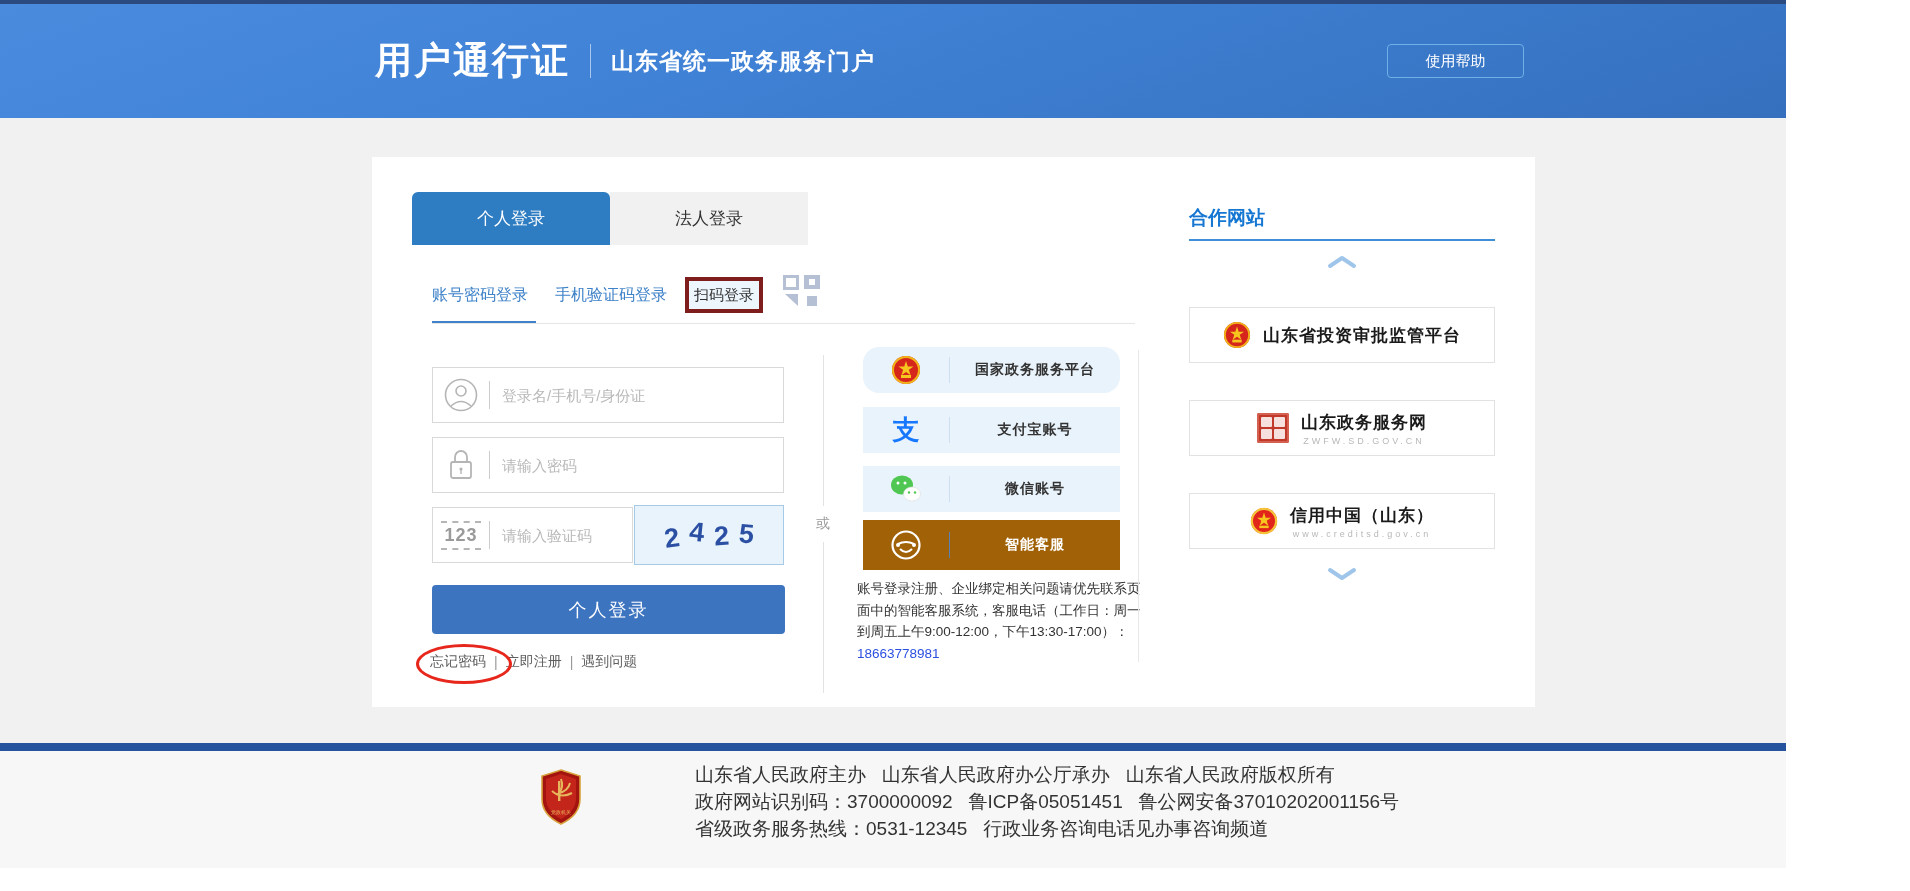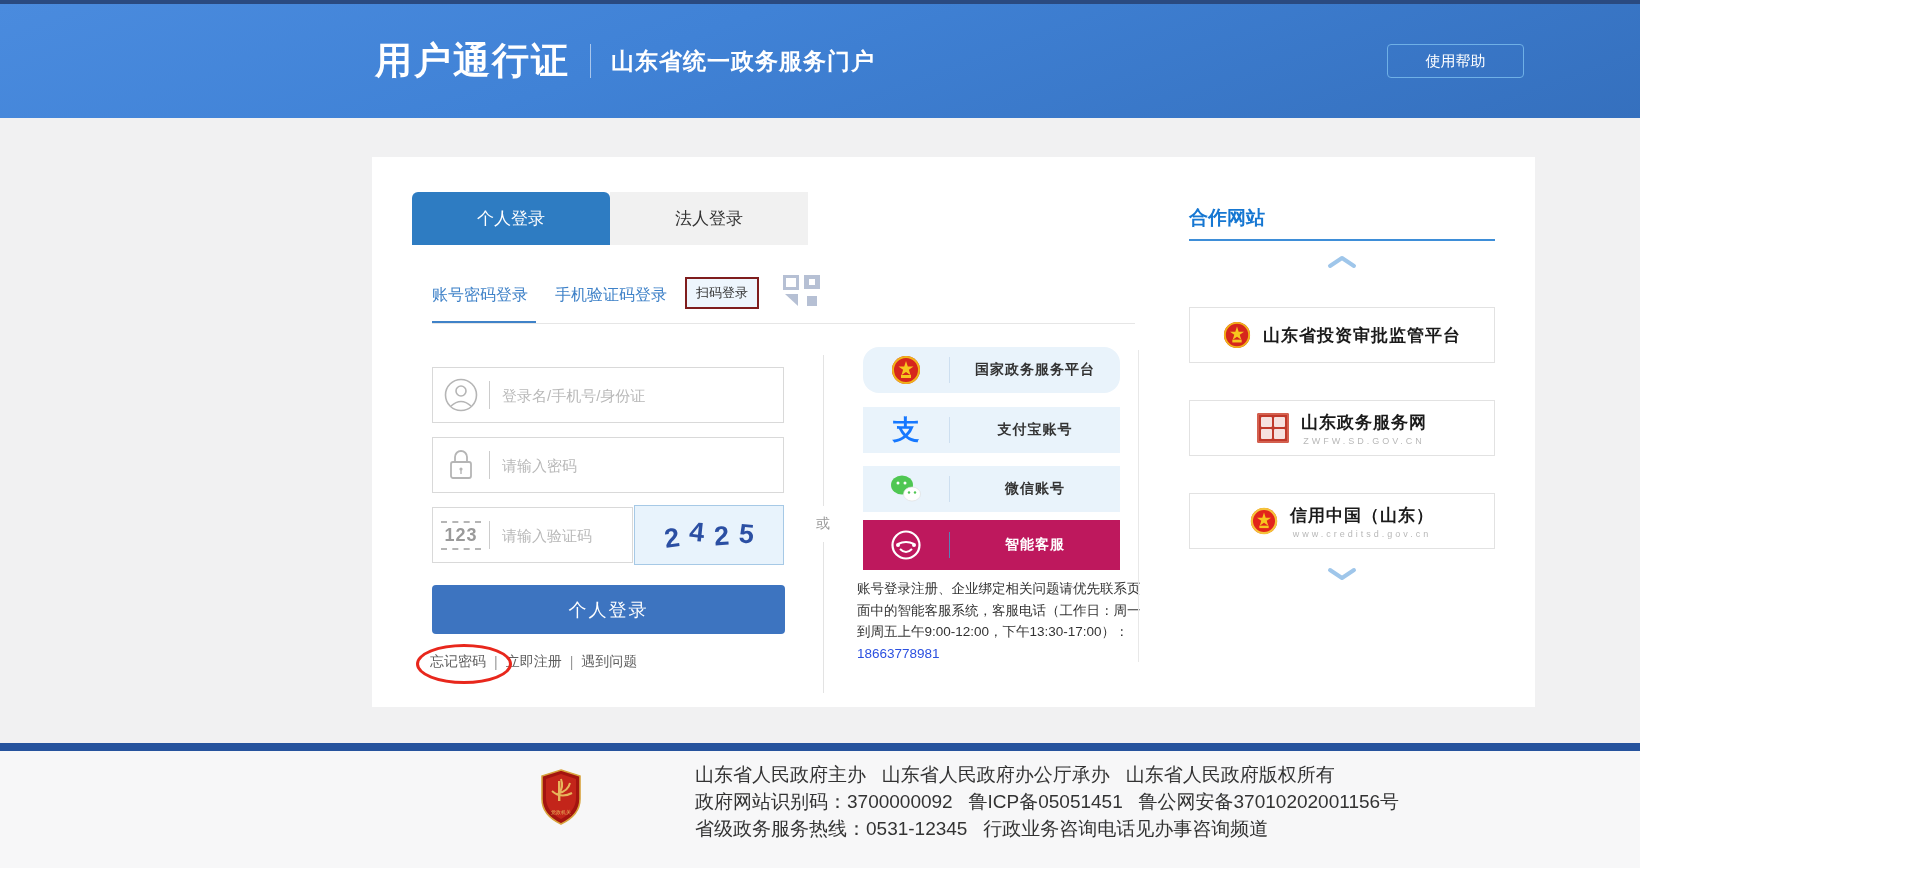--- a/index.html
+++ b/index.html
@@ -1,17 +1,17 @@
 <!DOCTYPE html>
 <html><head>
 <meta charset="utf-8">
 <style>
   html,body{margin:0;padding:0;}
   body{font-family:"Liberation Sans","DejaVu Sans",sans-serif;}
-  .page{position:relative;width:1640px;height:891px;overflow:hidden;background:#f1f1f2;}
+  .page{position:relative;width:1786px;height:891px;overflow:hidden;background:#f1f1f2;}
 
   
   .topstrip{position:absolute;top:0;left:0;width:100%;height:4px;background:#2a4a80;}
   .header{position:absolute;top:4px;left:0;width:100%;height:114px;
           background:linear-gradient(160deg,#4a8bde 0%,#4082d6 40%,#3570be 100%);}
   .brand{position:absolute;left:375px;top:0;height:114px;display:flex;align-items:center;}
   .brand-title{color:#fff;font-size:37px;font-weight:bold;letter-spacing:2px;}
   .brand-divider{width:1px;height:34px;background:rgba(255,255,255,.55);margin:0 20px;}
   .brand-subtitle{color:#fff;font-size:23px;font-weight:bold;letter-spacing:1px;}
   .help-btn{position:absolute;left:1387px;top:40px;width:137px;height:34px;
@@ -26,21 +26,21 @@
   .tab{width:198px;height:53px;display:flex;align-items:center;justify-content:center;
        font-size:17px;cursor:pointer;}
   .tab.active{background:#2e7cc2;color:#fff;border-radius:6px 6px 0 0;}
   .tab.inactive{background:#f1f1f1;color:#333;}
 
   
   .methods{position:absolute;left:60px;top:118px;height:40px;display:flex;align-items:center;}
   .method{font-size:16px;color:#3f82c8;cursor:pointer;}
   .method + .method{margin-left:27px;}
   .scan-bubble{position:absolute;left:313px;top:120px;width:70px;height:28px;
-               background:#eef6fd;border:2px solid #7f1d1d;color:#333;font-size:13px;
+               background:#eef6fd;border:4px solid #7f1d1d;color:#333;font-size:15px;
                display:flex;align-items:center;justify-content:center;}
   .qr-icon{position:absolute;left:411px;top:118px;width:37px;height:33px;cursor:pointer;}
   .hline{position:absolute;left:60px;top:166px;width:703px;height:1px;background:#e6e6e6;}
   .active-underline{position:absolute;left:60px;top:164px;width:104px;height:3px;background:#3f82c8;}
 
   
   .field{position:absolute;left:60px;width:352px;height:56px;border:1px solid #d9d9d9;
          background:#fff;display:flex;align-items:center;box-sizing:border-box;}
   .field .icon-box{width:56px;display:flex;align-items:center;justify-content:center;flex:0 0 56px;}
   .field .vdiv{width:1px;height:28px;background:#ccc;}
@@ -74,21 +74,21 @@
 
   
   .or-divider{position:absolute;left:444px;top:198px;height:338px;width:14px;
               display:flex;flex-direction:column;align-items:center;}
   .or-divider .seg{width:1px;flex:1;background:#e3e3e3;}
   .or-divider .or-text{font-size:14px;color:#999;margin:9px 0;}
 
   
   .tp-btn{position:absolute;left:491px;width:257px;height:46px;display:flex;align-items:center;
           background:#e9f3fb;cursor:pointer;}
-  .tp1{top:190px;border-radius:16px;} .tp2{top:250px;} .tp3{top:309px;} .tp4{top:363px;height:50px;background:#be185d;}
+  .tp1{top:190px;border-radius:16px;} .tp2{top:250px;} .tp3{top:309px;} .tp4{top:363px;height:50px;background:#a16207;}
   .tp-btn .tp-icon{width:86px;display:flex;align-items:center;justify-content:center;flex:0 0 86px;}
   .tp-btn .tp-div{width:1px;height:26px;background:#cddff0;}
   .tp4 .tp-div{background:#5583b8;}
   .tp-btn .tp-label{flex:1;text-align:center;font-size:14px;font-weight:bold;color:#333;letter-spacing:1px;}
   .tp4 .tp-label{color:#fff;}
   .alipay-glyph{color:#1678ff;font-size:27px;font-weight:bold;}
 
   .service-note{position:absolute;left:485px;top:421px;width:287px;font-size:13.5px;color:#333;
                 line-height:1.6;}
   .service-phone{color:#2b50e0;cursor:pointer;}

